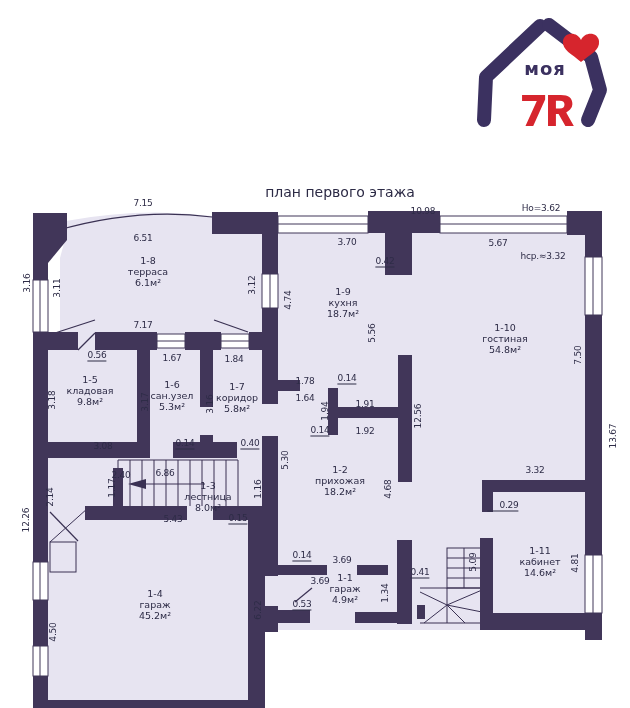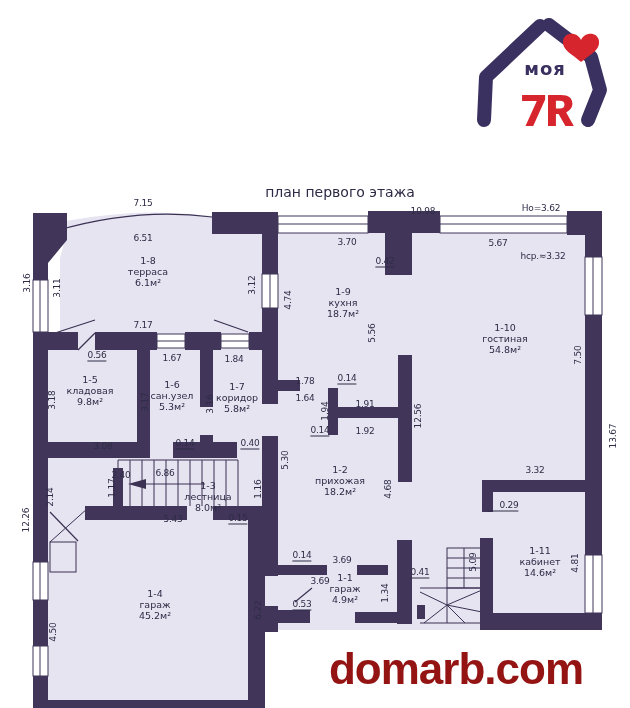--- a/index.html
+++ b/index.html
@@ -287,17 +287,14 @@
         <path d="M97,15 L139,47 L148,80 L136,110"></path>
       </g>
       <path fill="#d6252d" d="M129,30 C125,21 112,22 111,31 C110,40 120,44 129,52 C139,44 148,40 147,31 C146,22 133,21 129,30 Z"></path>
     </svg>
     <div class="logo-word">моя</div>
     <div class="logo-num">
       <span>7</span><span class="mirror">Я</span>
     </div>
   </div>
 
-  <div class="watermark">
-    <span>domarb.com</span>
-  </div>
 
 </div>
 
 </body></html>

